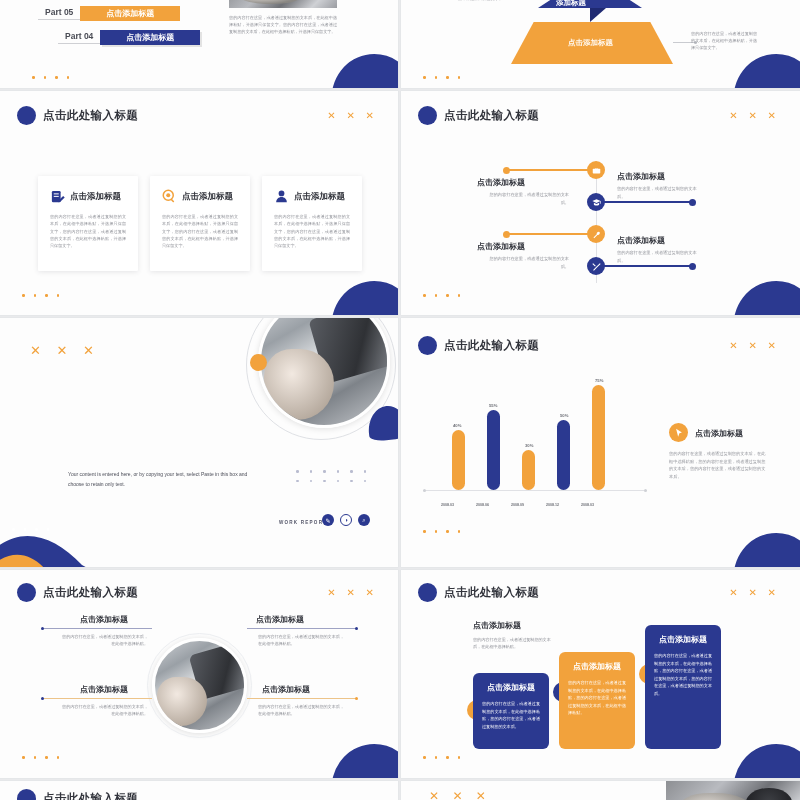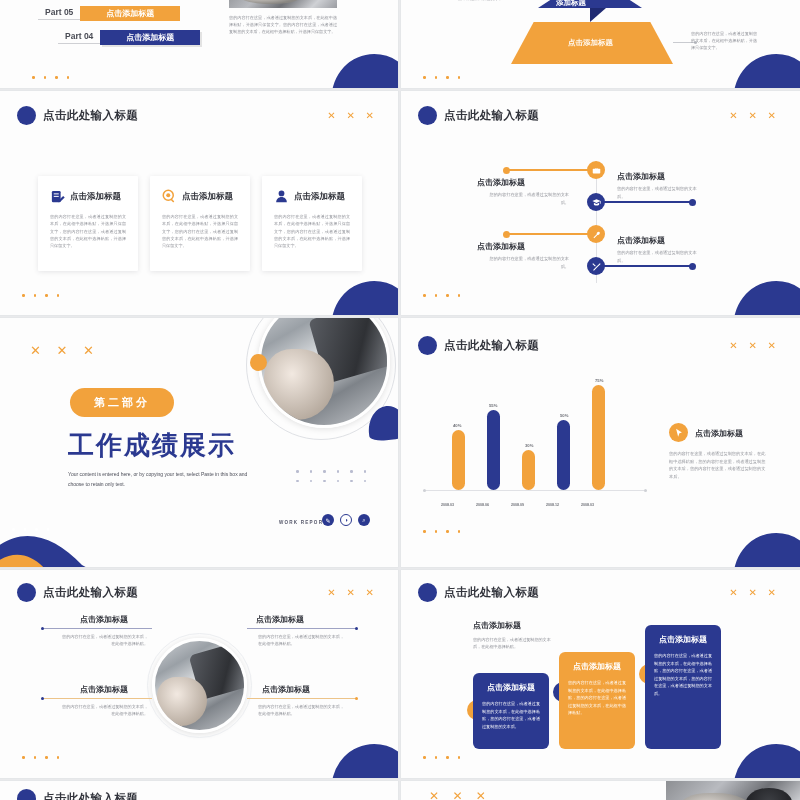--- a/index.html
+++ b/index.html
@@ -375,22 +375,20 @@
   </div>
 
   <div class="slide" style="left:0;top:318px;width:398px;height:249px;">
     <div class="xxx" style="left:30px;top:25px;font-size:13px;letter-spacing:6px;">✕ ✕ ✕</div>
 
     <div class="ring" style="left:246px;top:-28px;width:150px;height:150px;"></div>
     <div class="circ-photo" style="left:258px;top:-22px;width:132px;height:132px;"></div>
     <div class="orange-ball" style="left:250px;top:36px;width:17px;height:17px;"></div>
     <div class="blob sm" style="right:-10px;top:88px;bottom:auto;width:40px;height:34px;"></div>
 
-    <div class="pill" style="left:70px;top:70px;">第二部分</div>
-    <div class="bigtitle" style="left:68px;top:110px;">工作成绩展示</div>
     <div class="subtitle" style="left:68px;top:152px;">Your content is entered here, or by copying your text, select Paste in this box and choose to retain only text.</div>
 
     <div class="dotgrid" style="left:296px;top:152px;">
       <i></i>
         <i></i>
         <i></i>
         <i></i>
         <i></i>
         <i></i>
       <i></i>

